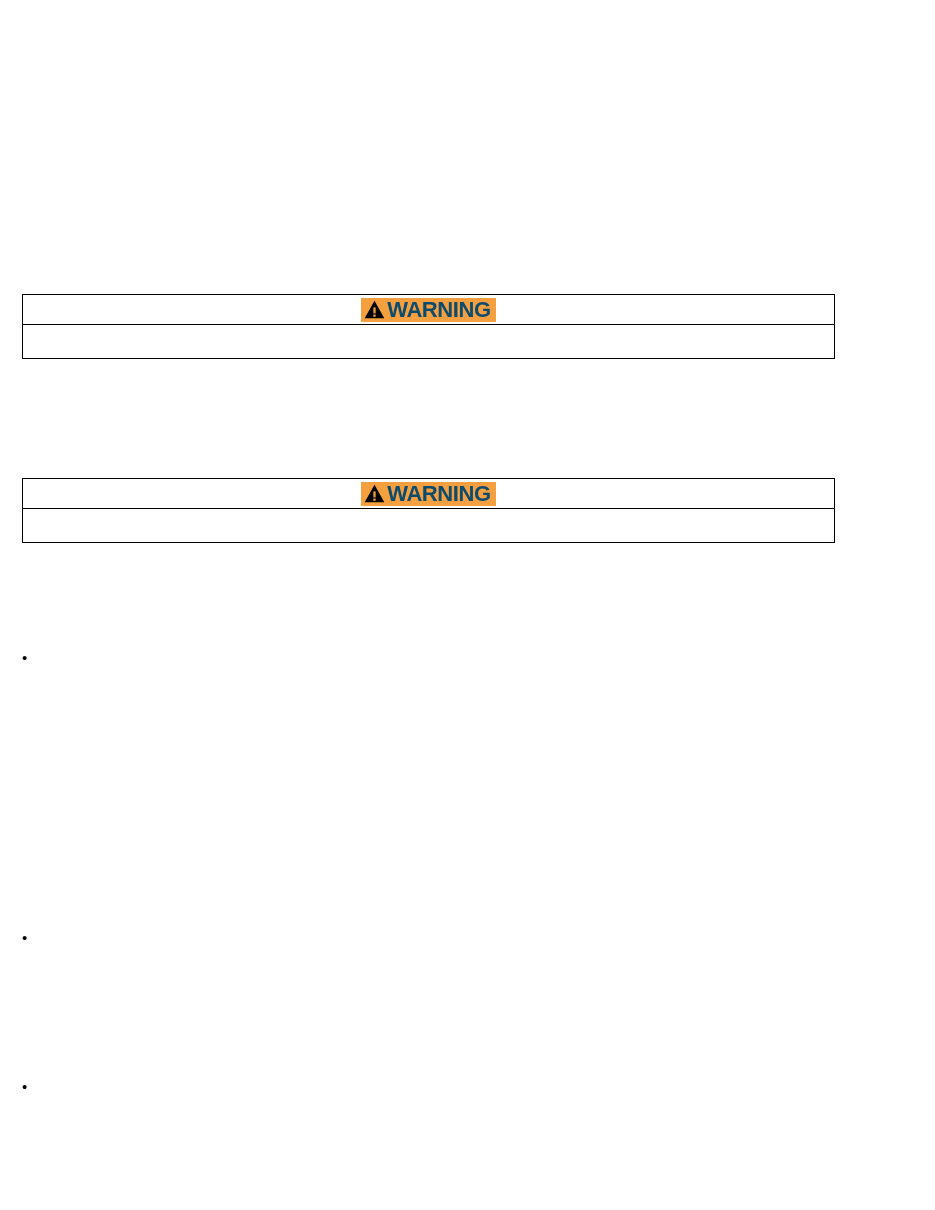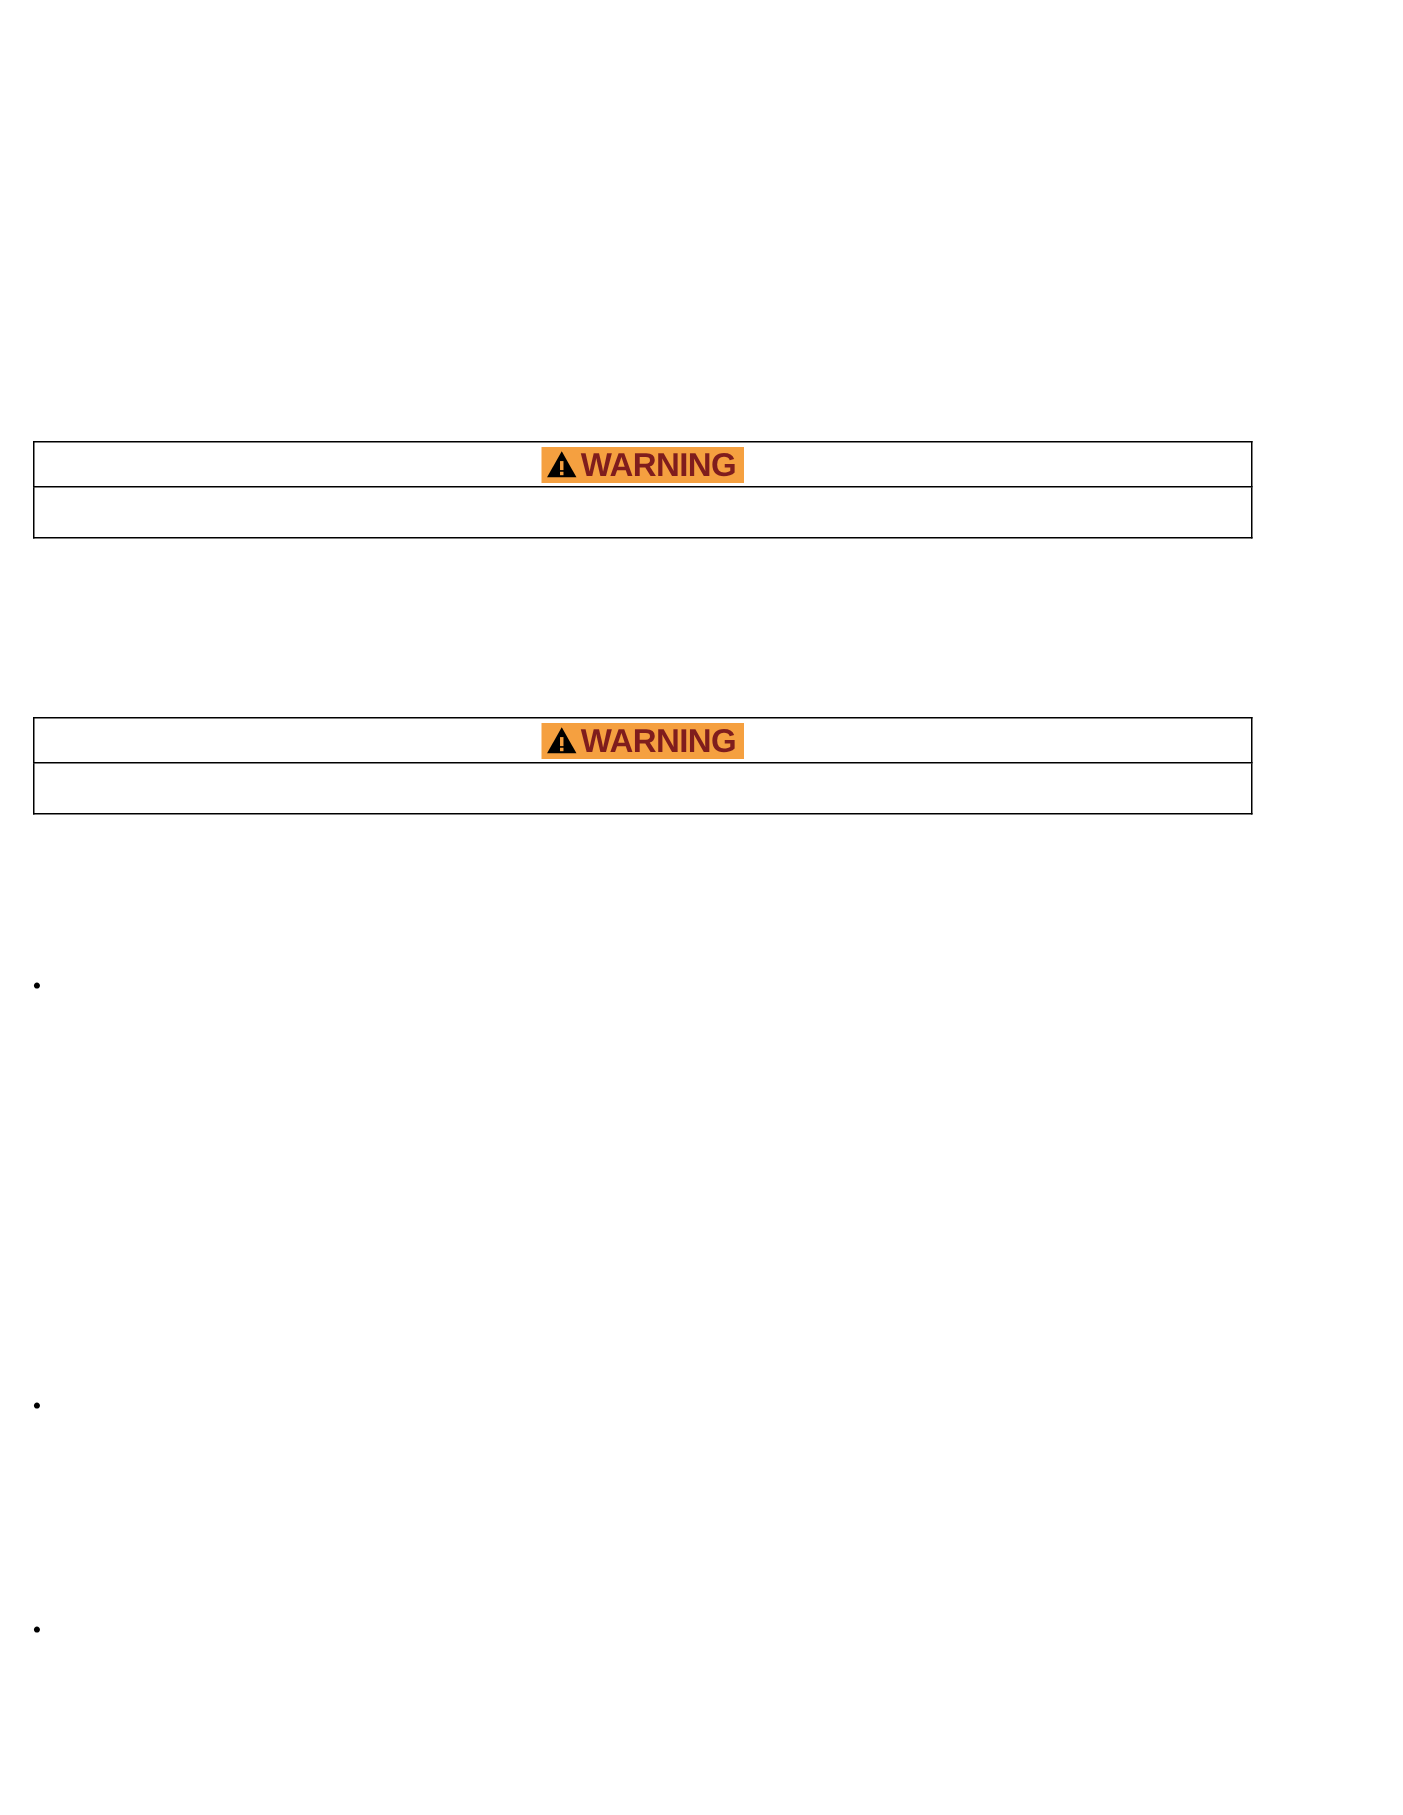--- a/index.html
+++ b/index.html
@@ -77,21 +77,21 @@
     display: block;
     width: 21px;
     height: 19px;
   }
   .warning-badge .warning-word {
     font-family: "Liberation Sans", sans-serif;
     font-weight: bold;
     font-size: 22px;
     line-height: 22px;
     letter-spacing: -0.4px;
-    color: #7f1d1d;
+    color: #0c4a6e;
     white-space: nowrap;
   }
 
   
   .bullet-list {
     position: absolute;
     left: 0;
     top: 0;
     width: 935px;
     height: 1210px;

